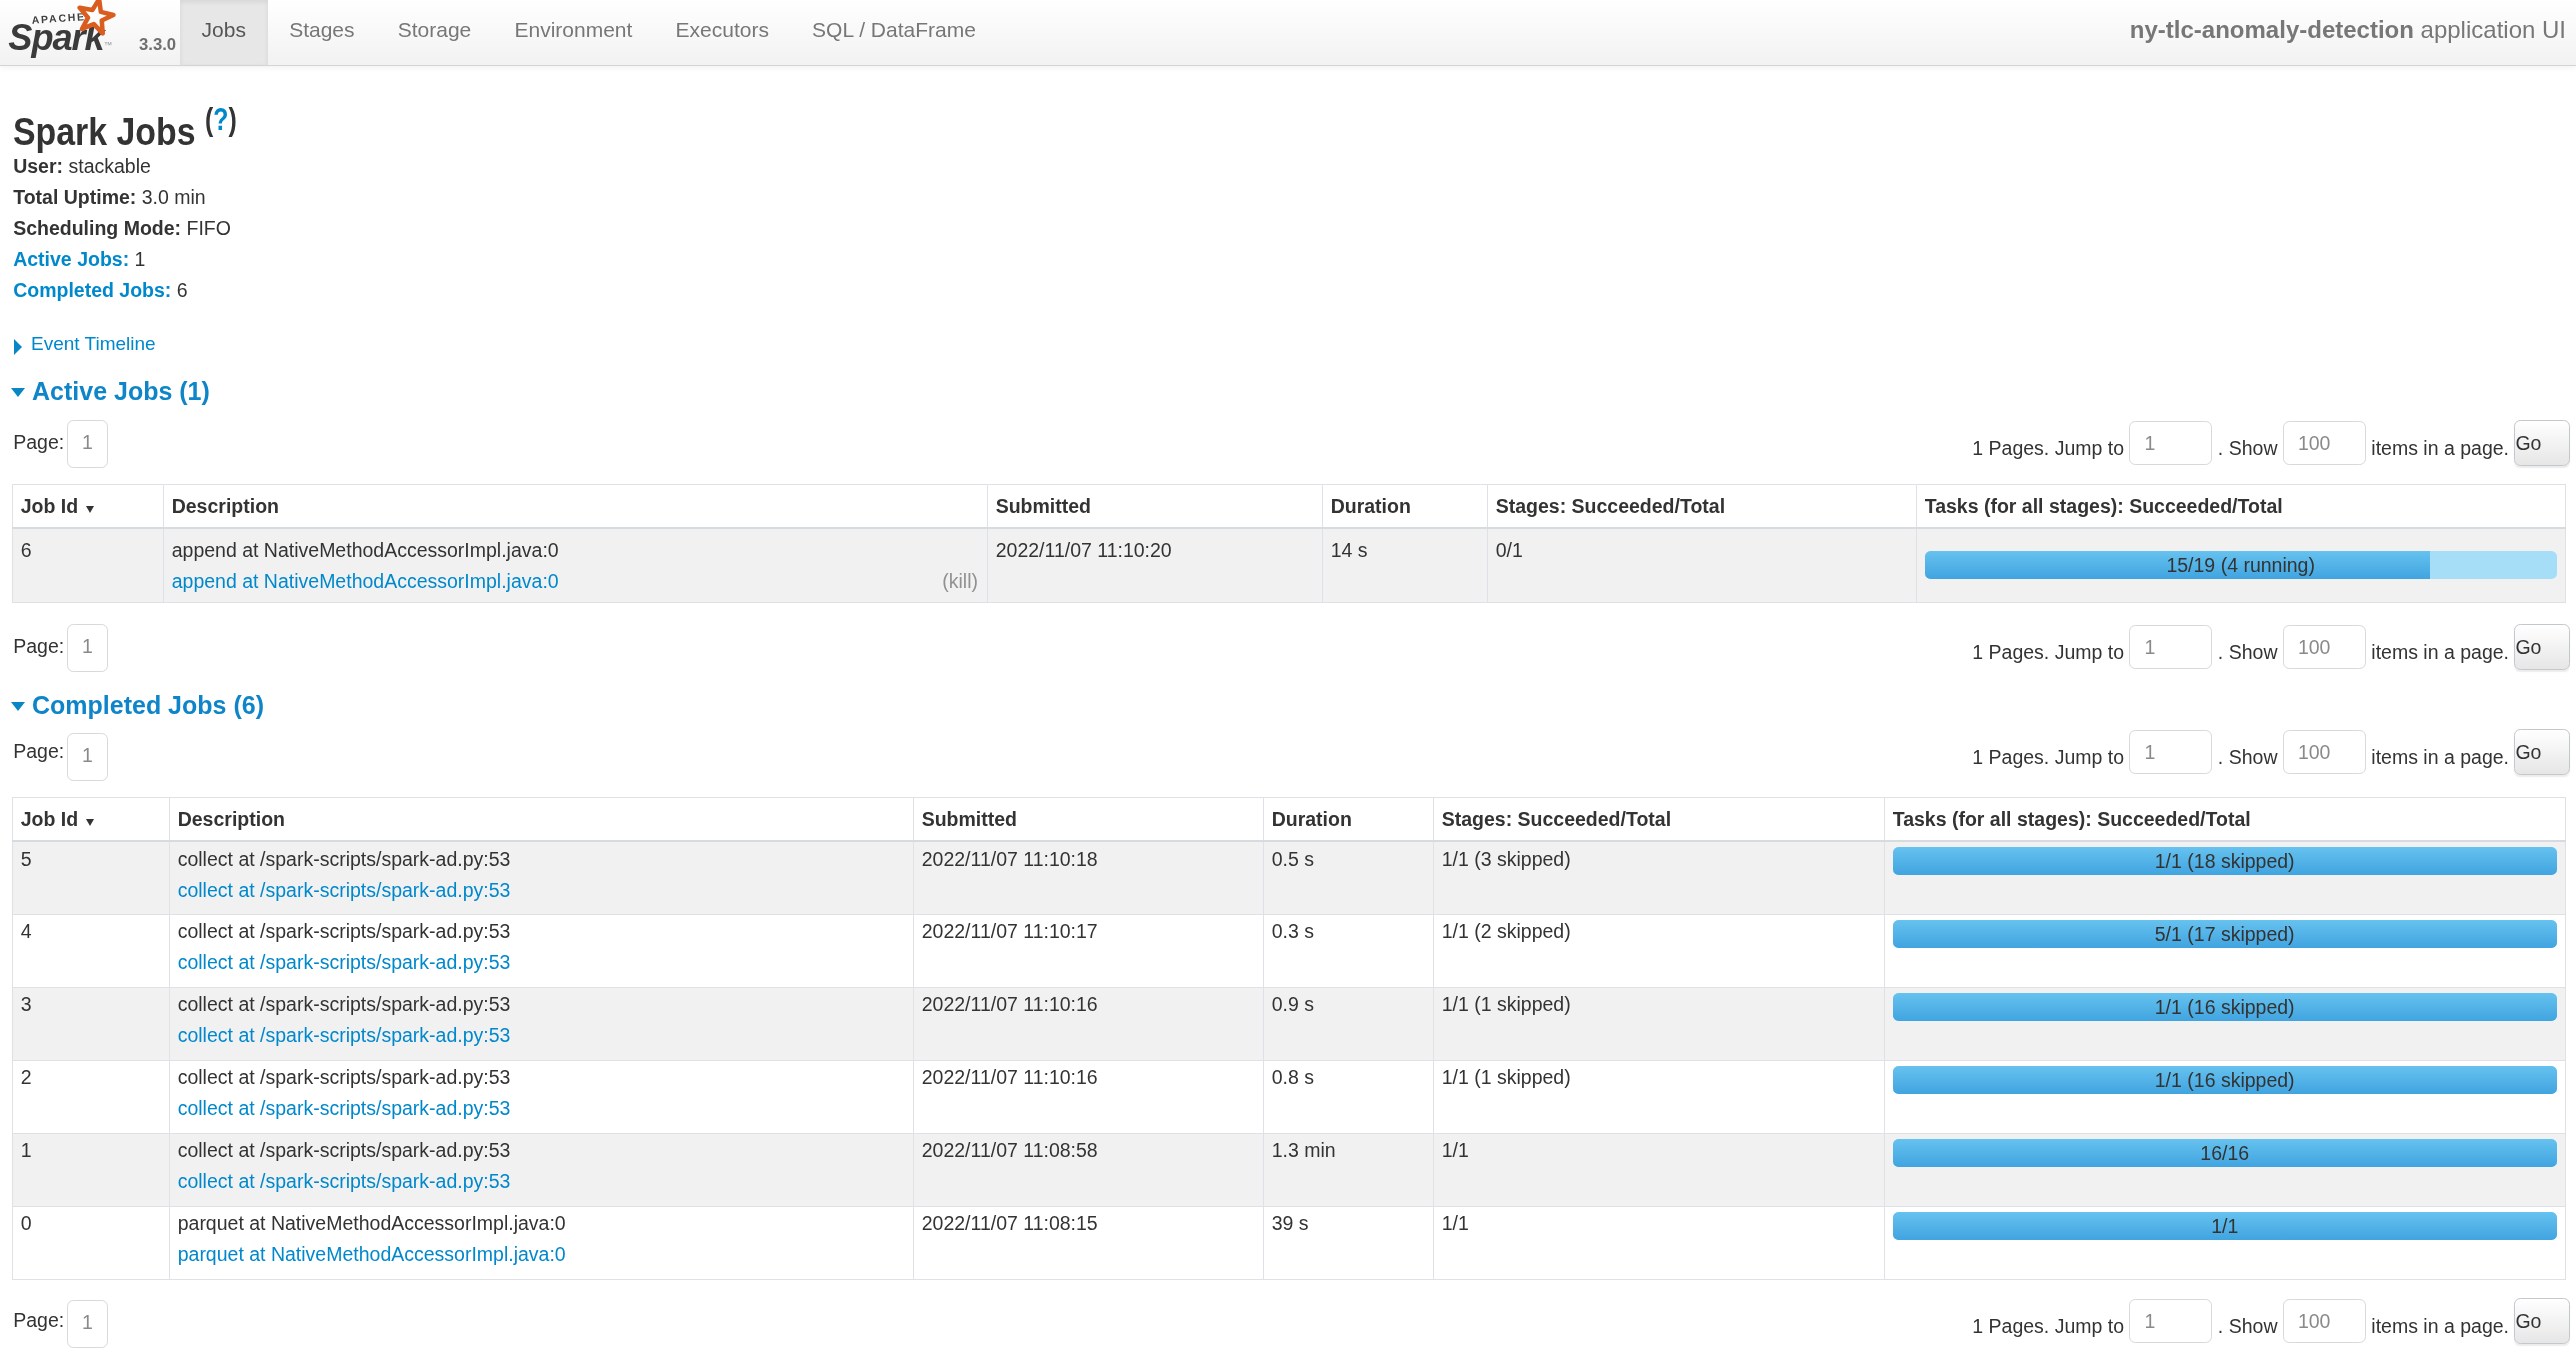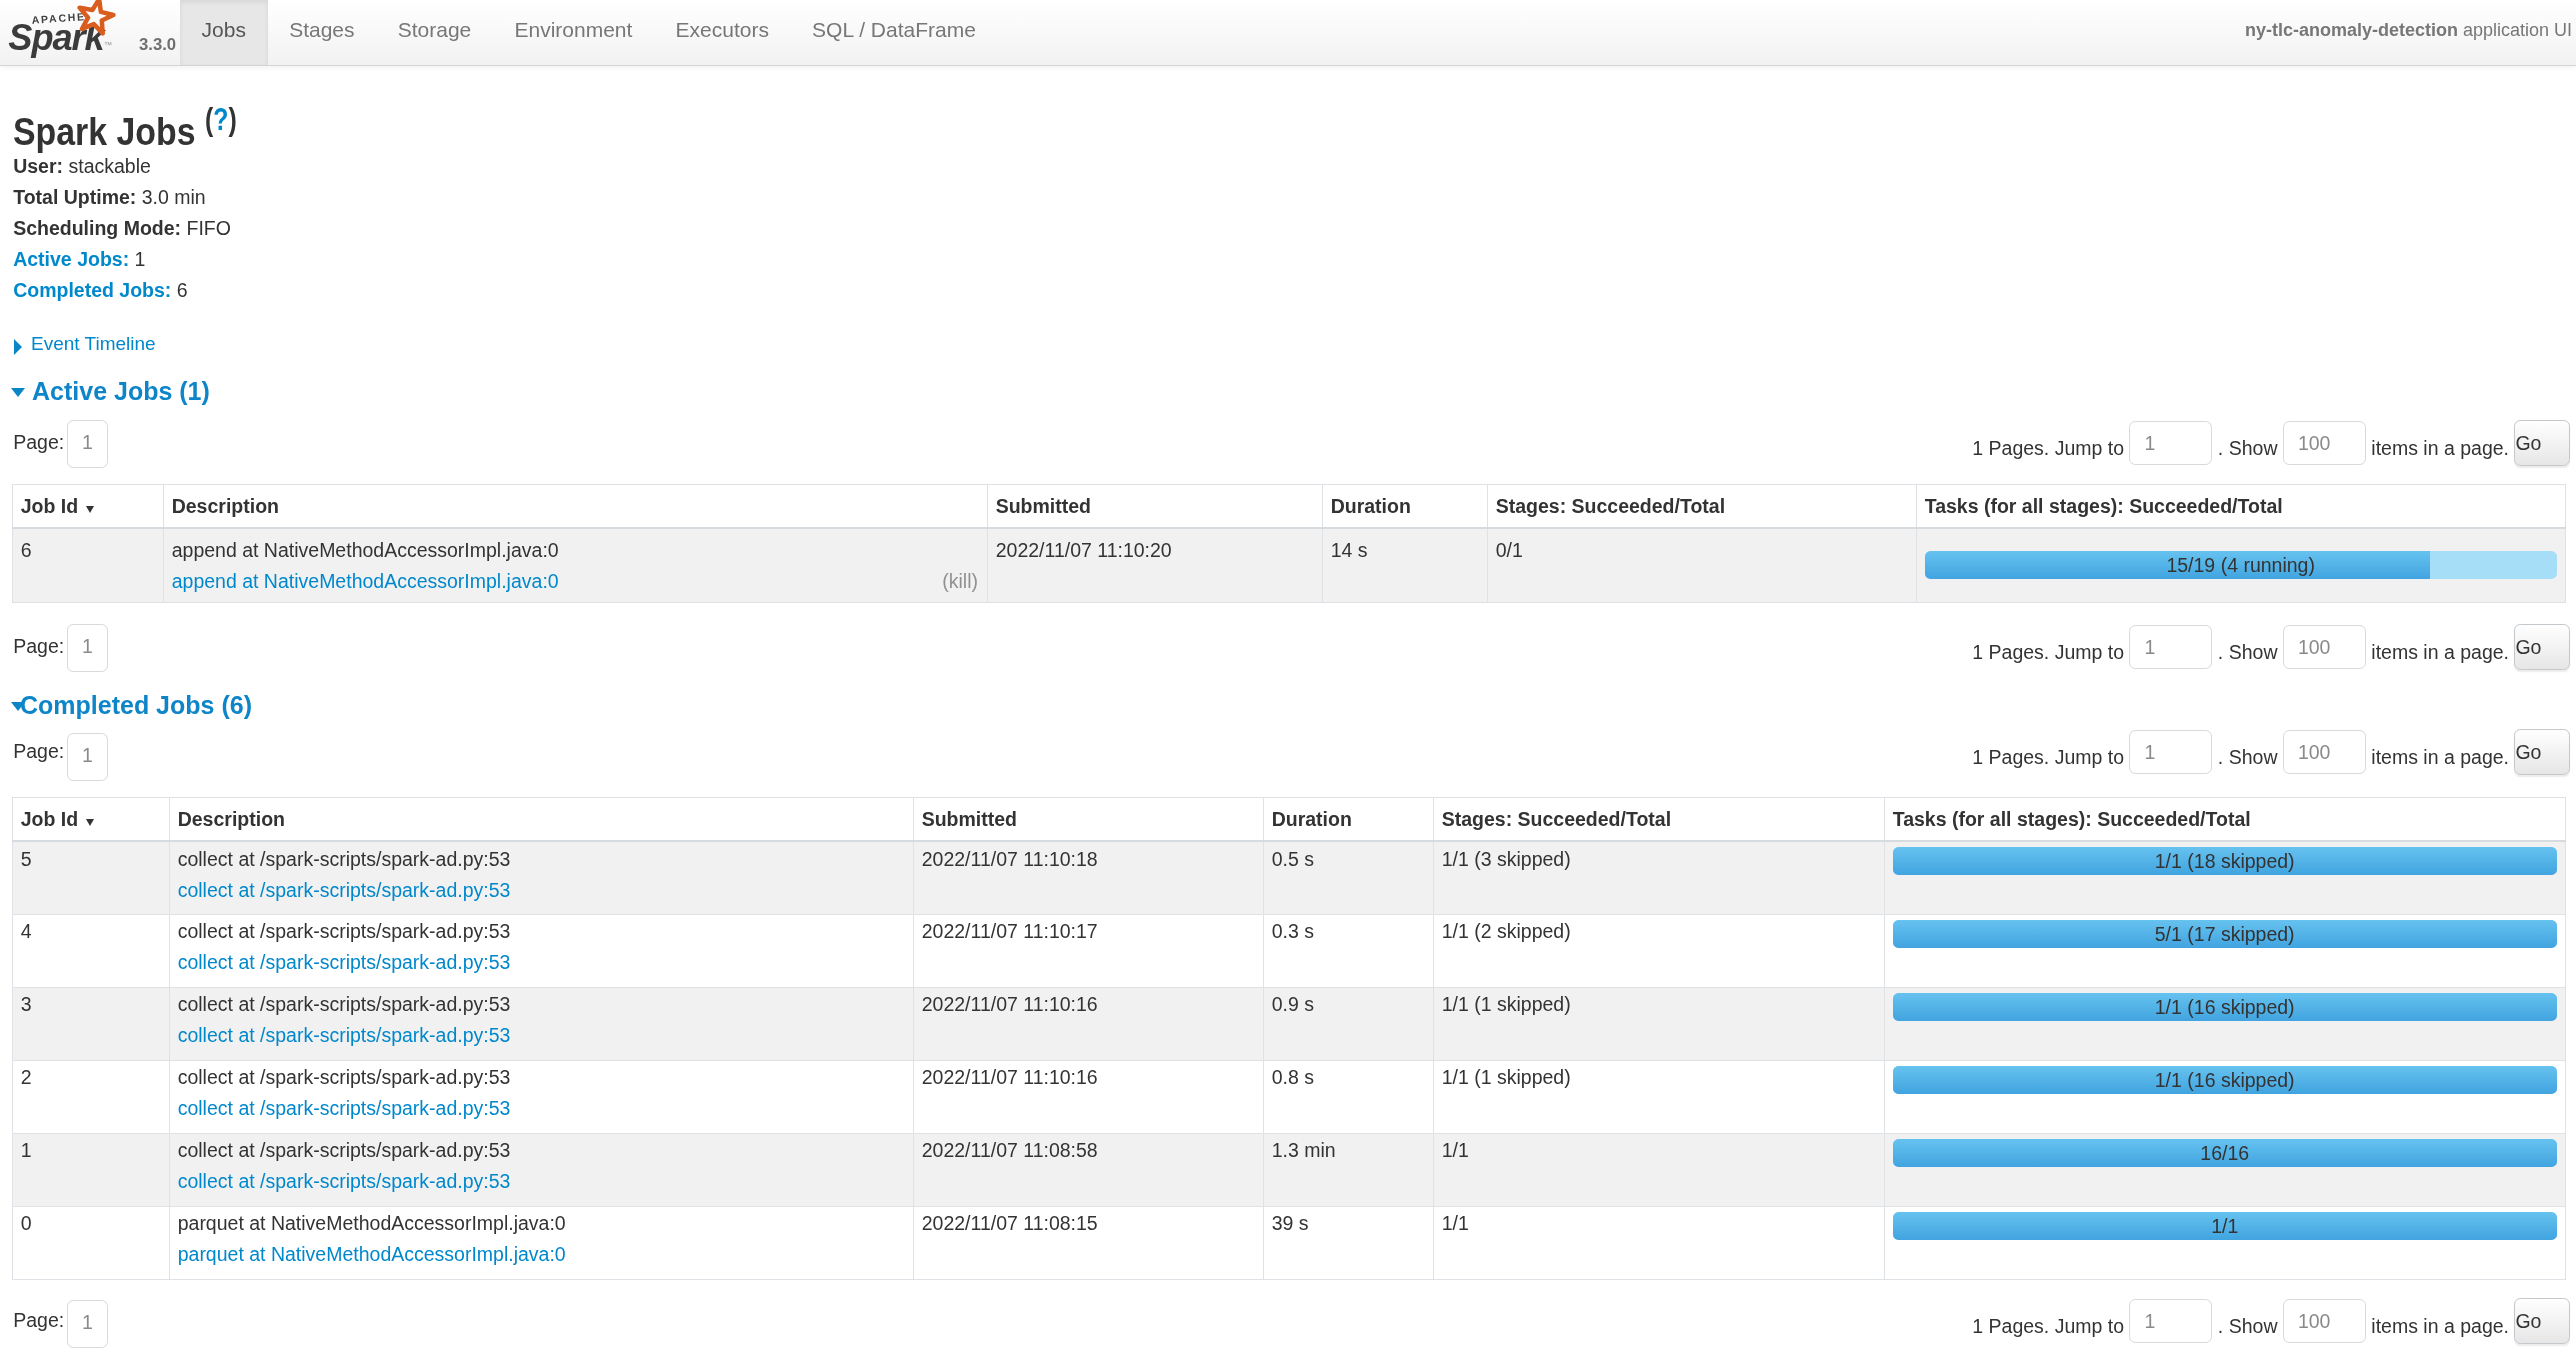--- a/index.html
+++ b/index.html
@@ -8,21 +8,21 @@
 a { color:#0088cc; text-decoration:none; }
 b, strong { font-weight:bold; }
 
 #navbar { position:absolute; left:0; top:0; width:2576px; height:65px;
   background:linear-gradient(to bottom,#ffffff 0%,#f2f2f2 100%);
   border-bottom:1.4px solid #d4d4d4;
   box-shadow:0 1.4px 7px rgba(0,0,0,0.08); }
 #navtabs { position:absolute; left:180px; top:0; height:65px; }
 #navtabs .tab { display:inline-block; float:left; height:47px; padding:18px 21.6px 0 21.6px; font-size:21px; line-height:24px; color:#777777; }
 #navtabs .tab.active { background:#e7e7e7; color:#555; box-shadow:inset 0 2.1px 5.6px rgba(0,0,0,0.08); }
-#navright { position:absolute; right:4px; top:18px; font-size:18px; line-height:24px; color:#777777; }
+#navright { position:absolute; right:10px; top:18px; font-size:24px; line-height:24px; color:#777777; }
 #version { position:absolute; left:125px; top:35px; font-size:16.7px; line-height:19.5px; font-weight:bold; color:#6f6f6f;margin-left:14px; }
 
 #h3 { position:absolute; left:13.2px; top:111px; font-size:39px; line-height:42px; font-weight:bold; color:#333; white-space:nowrap; transform:scaleX(0.868); transform-origin:0 0; }
 #h3sup { position:absolute; left:205px; top:104px; font-size:31px; line-height:31px; font-weight:bold; color:#333; transform:scaleX(0.8); transform-origin:0 0; }
 #h3sup .q { color:#0088cc; }
 
 #info { position:absolute; left:13.2px; top:151px; font-size:19.5px; line-height:31px; }
 #info .lbl { font-weight:bold; }
 #info a { font-weight:bold; }
 
@@ -125,21 +125,21 @@
           </div>
         </td>
 </tr>
 </tbody>
   </table>
 
 <div class="pglabel" style="left:13.2px; top:631px;">Page:</div>
 <div class="pgbox" style="left:67px; top:624px;">1</div>
 <div class="pgright" style="right:5.6px; top:631px;">1 Pages. Jump to <span class="inbox" style="width:67px;">1</span> . Show <span class="inbox" style="width:67px;">100</span> items in a page. <span class="gobtn">Go</span></div>
 <div class="arrow-down" style="left:11px; top:702px;"></div>
-<div class="sechdr" style="left:20px; top:691px;">Completed Jobs (6)</div>
+<div class="sechdr" style="left:32px; top:691px;">Completed Jobs (6)</div>
 
 <div class="pglabel" style="left:13.2px; top:736px;">Page:</div>
 <div class="pgbox" style="left:67px; top:733px;">1</div>
 <div class="pgright" style="right:5.6px; top:736px;">1 Pages. Jump to <span class="inbox" style="width:67px;">1</span> . Show <span class="inbox" style="width:67px;">100</span> items in a page. <span class="gobtn">Go</span></div>
 
 <table class="jobs" id="t2" style="top:797px; width:2552px;">
 <colgroup>
       <col style="width:157px">
       <col style="width:744px">
       <col style="width:350px">

